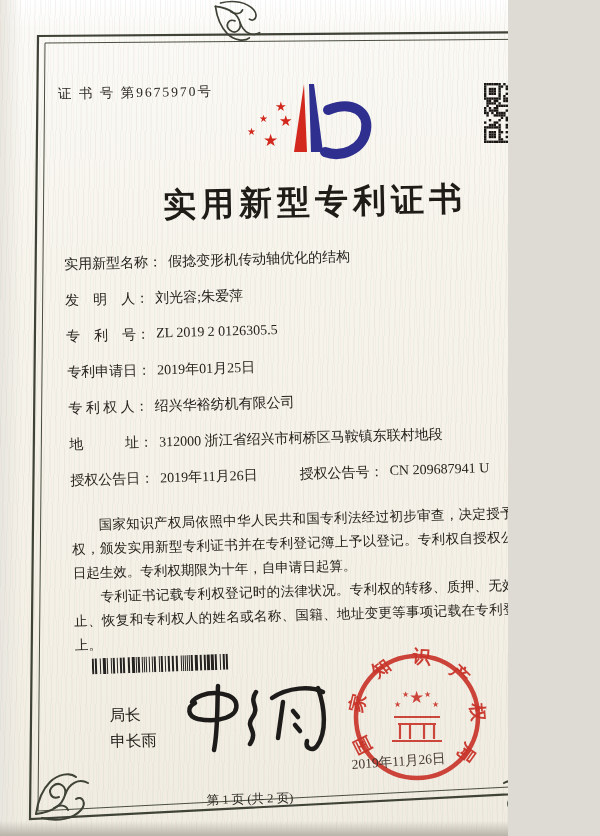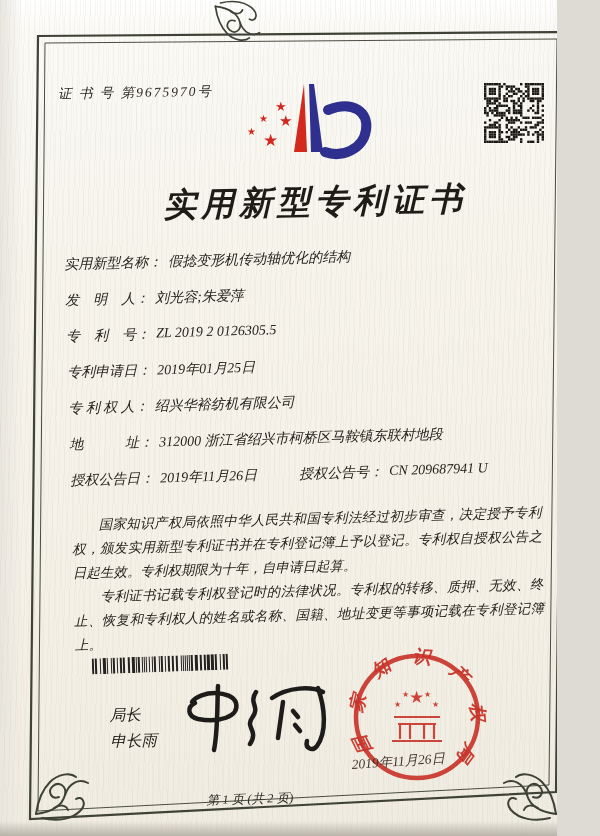--- a/index.html
+++ b/index.html
@@ -1,18 +1,18 @@
 <!DOCTYPE html>
 <html><head>
 <meta charset="utf-8">
 <style>
   html,body{margin:0;padding:0;}
   body{width:600px;height:836px;background:#dedbd4;font-family:"Liberation Serif","DejaVu Serif",serif;}
-  .photo{position:relative;width:557px;height:836px;overflow:hidden;
-    background:linear-gradient(175deg,#fcfbf8 0%,#f7f4ec 30%,#f4f0e6 70%,#efebe0 100%);font-style:italic;}
+  .photo{position:relative;width:508px;height:836px;overflow:hidden;
+    background:linear-gradient(175deg,#fcfbf8 0%,#f7f4ec 30%,#f4f0e6 70%,#efebe0 100%);}
   
   .texture{position:absolute;inset:0;pointer-events:none;
     background:
       repeating-linear-gradient(92deg, rgba(160,190,165,.10) 0 1px, transparent 1px 5px),
       repeating-linear-gradient(88deg, rgba(215,170,170,.08) 0 1px, transparent 1px 7px);}
   .top-strip{position:absolute;left:0;top:0;width:600px;height:30px;
     background:linear-gradient(180deg,#ffffff, rgba(255,255,255,0));}
   .bottom-edge{position:absolute;left:0;bottom:0;width:600px;height:15px;
     background:linear-gradient(180deg, rgba(185,180,170,0), #b9b4aa);}
   .left-edge{position:absolute;left:0;top:0;width:22px;height:836px;

